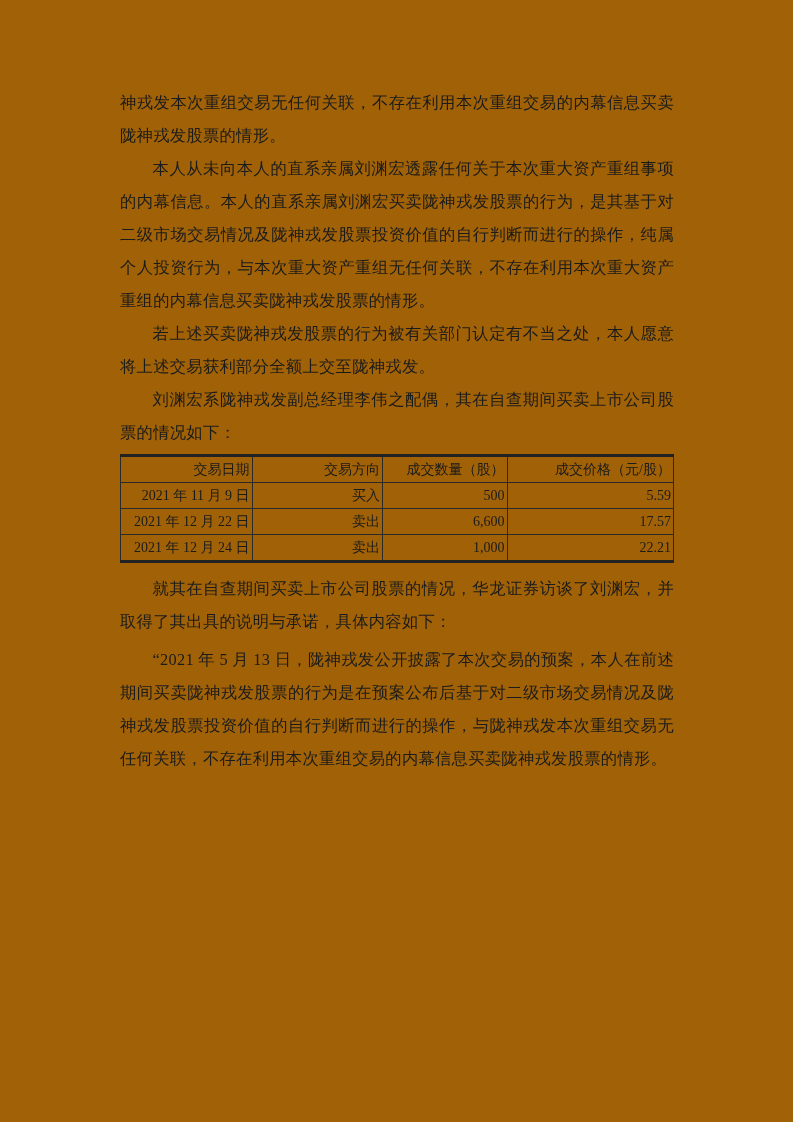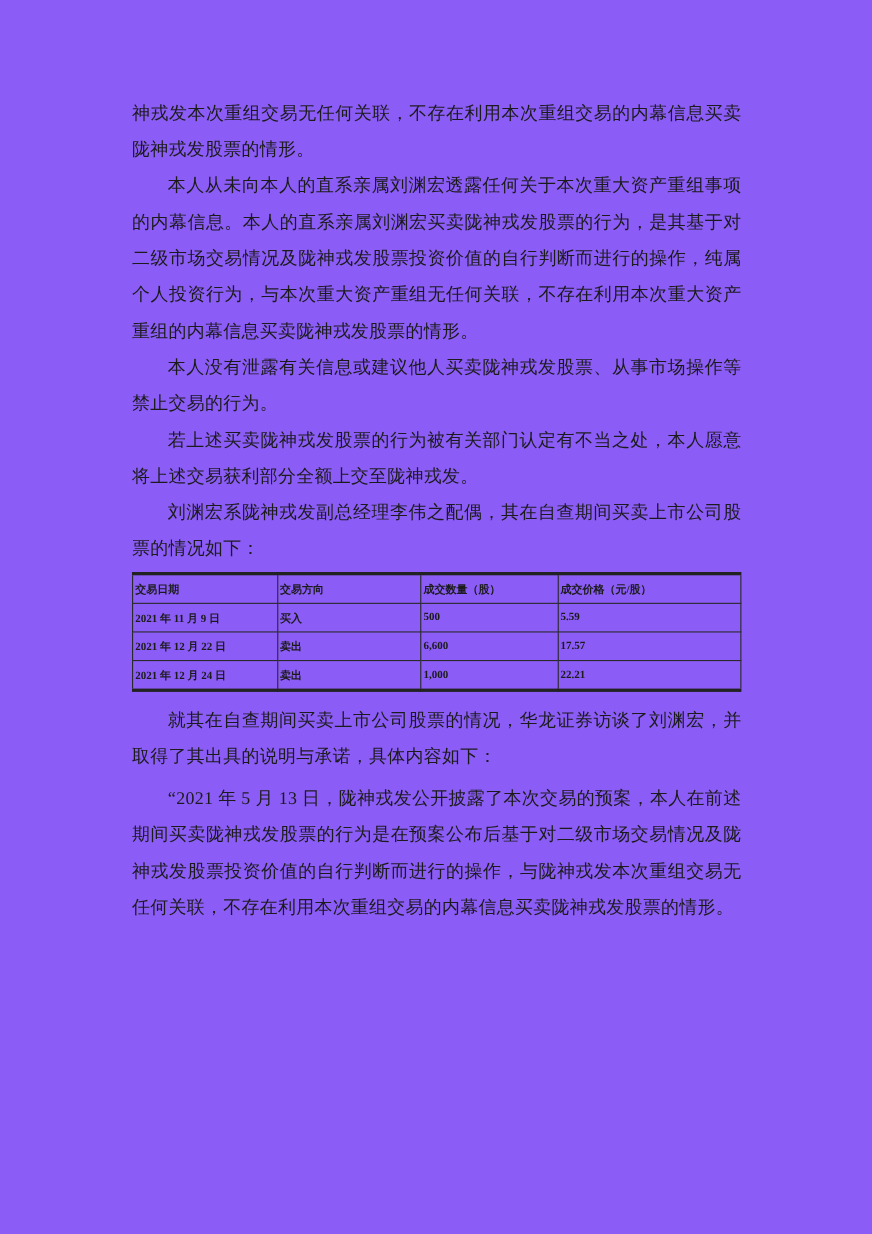--- a/index.html
+++ b/index.html
@@ -4,21 +4,21 @@
 <style>
   html, body {
     margin: 0;
     padding: 0;
     background: #ffffff;
   }
   .page {
     position: relative;
     width: 793px;
     height: 1122px;
-    background: #8b5cf6;
+    background: #a16207;
     overflow: hidden;
     font-family: "Liberation Serif", "DejaVu Serif", serif;
   }
   .content {
     position: absolute;
     left: 120px;
     top: 86px;
     width: 554px;
     color: #1b1b1b;
   }
@@ -41,40 +41,39 @@
     width: 100%;
     border-collapse: collapse;
     table-layout: fixed;
     margin: 5px 0 9px 0;
     border-top: 3px solid #222222;
     border-bottom: 3px solid #222222;
   }
   table.trade-table th,
   table.trade-table td {
     border: 1.5px solid #2a2a2a;
-    font-weight: bold;
-    text-align: left;
+    font-weight: normal;
+    text-align: right;
     vertical-align: middle;
-    font-size: 10px;
+    font-size: 14px;
     height: 25px;
     padding: 0 2px;
     color: #1b1b1b;
     overflow: hidden;
     white-space: nowrap;
   }
 </style>
 </head>
 <body>
 
 <div class="page">
   <div class="content">
     <section id="before-table">
         <p class="no-indent">神戎发本次重组交易无任何关联，不存在利用本次重组交易的内幕信息买卖陇神戎发股票的情形。</p>
         <p>本人从未向本人的直系亲属刘渊宏透露任何关于本次重大资产重组事项的内幕信息。本人的直系亲属刘渊宏买卖陇神戎发股票的行为，是其基于对二级市场交易情况及陇神戎发股票投资价值的自行判断而进行的操作，纯属个人投资行为，与本次重大资产重组无任何关联，不存在利用本次重大资产重组的内幕信息买卖陇神戎发股票的情形。</p>
-        <p>本人没有泄露有关信息或建议他人买卖陇神戎发股票、从事市场操作等禁止交易的行为。</p>
         <p>若上述买卖陇神戎发股票的行为被有关部门认定有不当之处，本人愿意将上述交易获利部分全额上交至陇神戎发。</p>
         <p>刘渊宏系陇神戎发副总经理李伟之配偶，其在自查期间买卖上市公司股票的情况如下：</p>
       </section>
 
     <table class="trade-table">
       <colgroup id="trade-colgroup">
           <col style="width: 23.8%;">
           <col style="width: 23.6%;">
           <col style="width: 22.5%;">
           <col style="width: 30.1%;">

